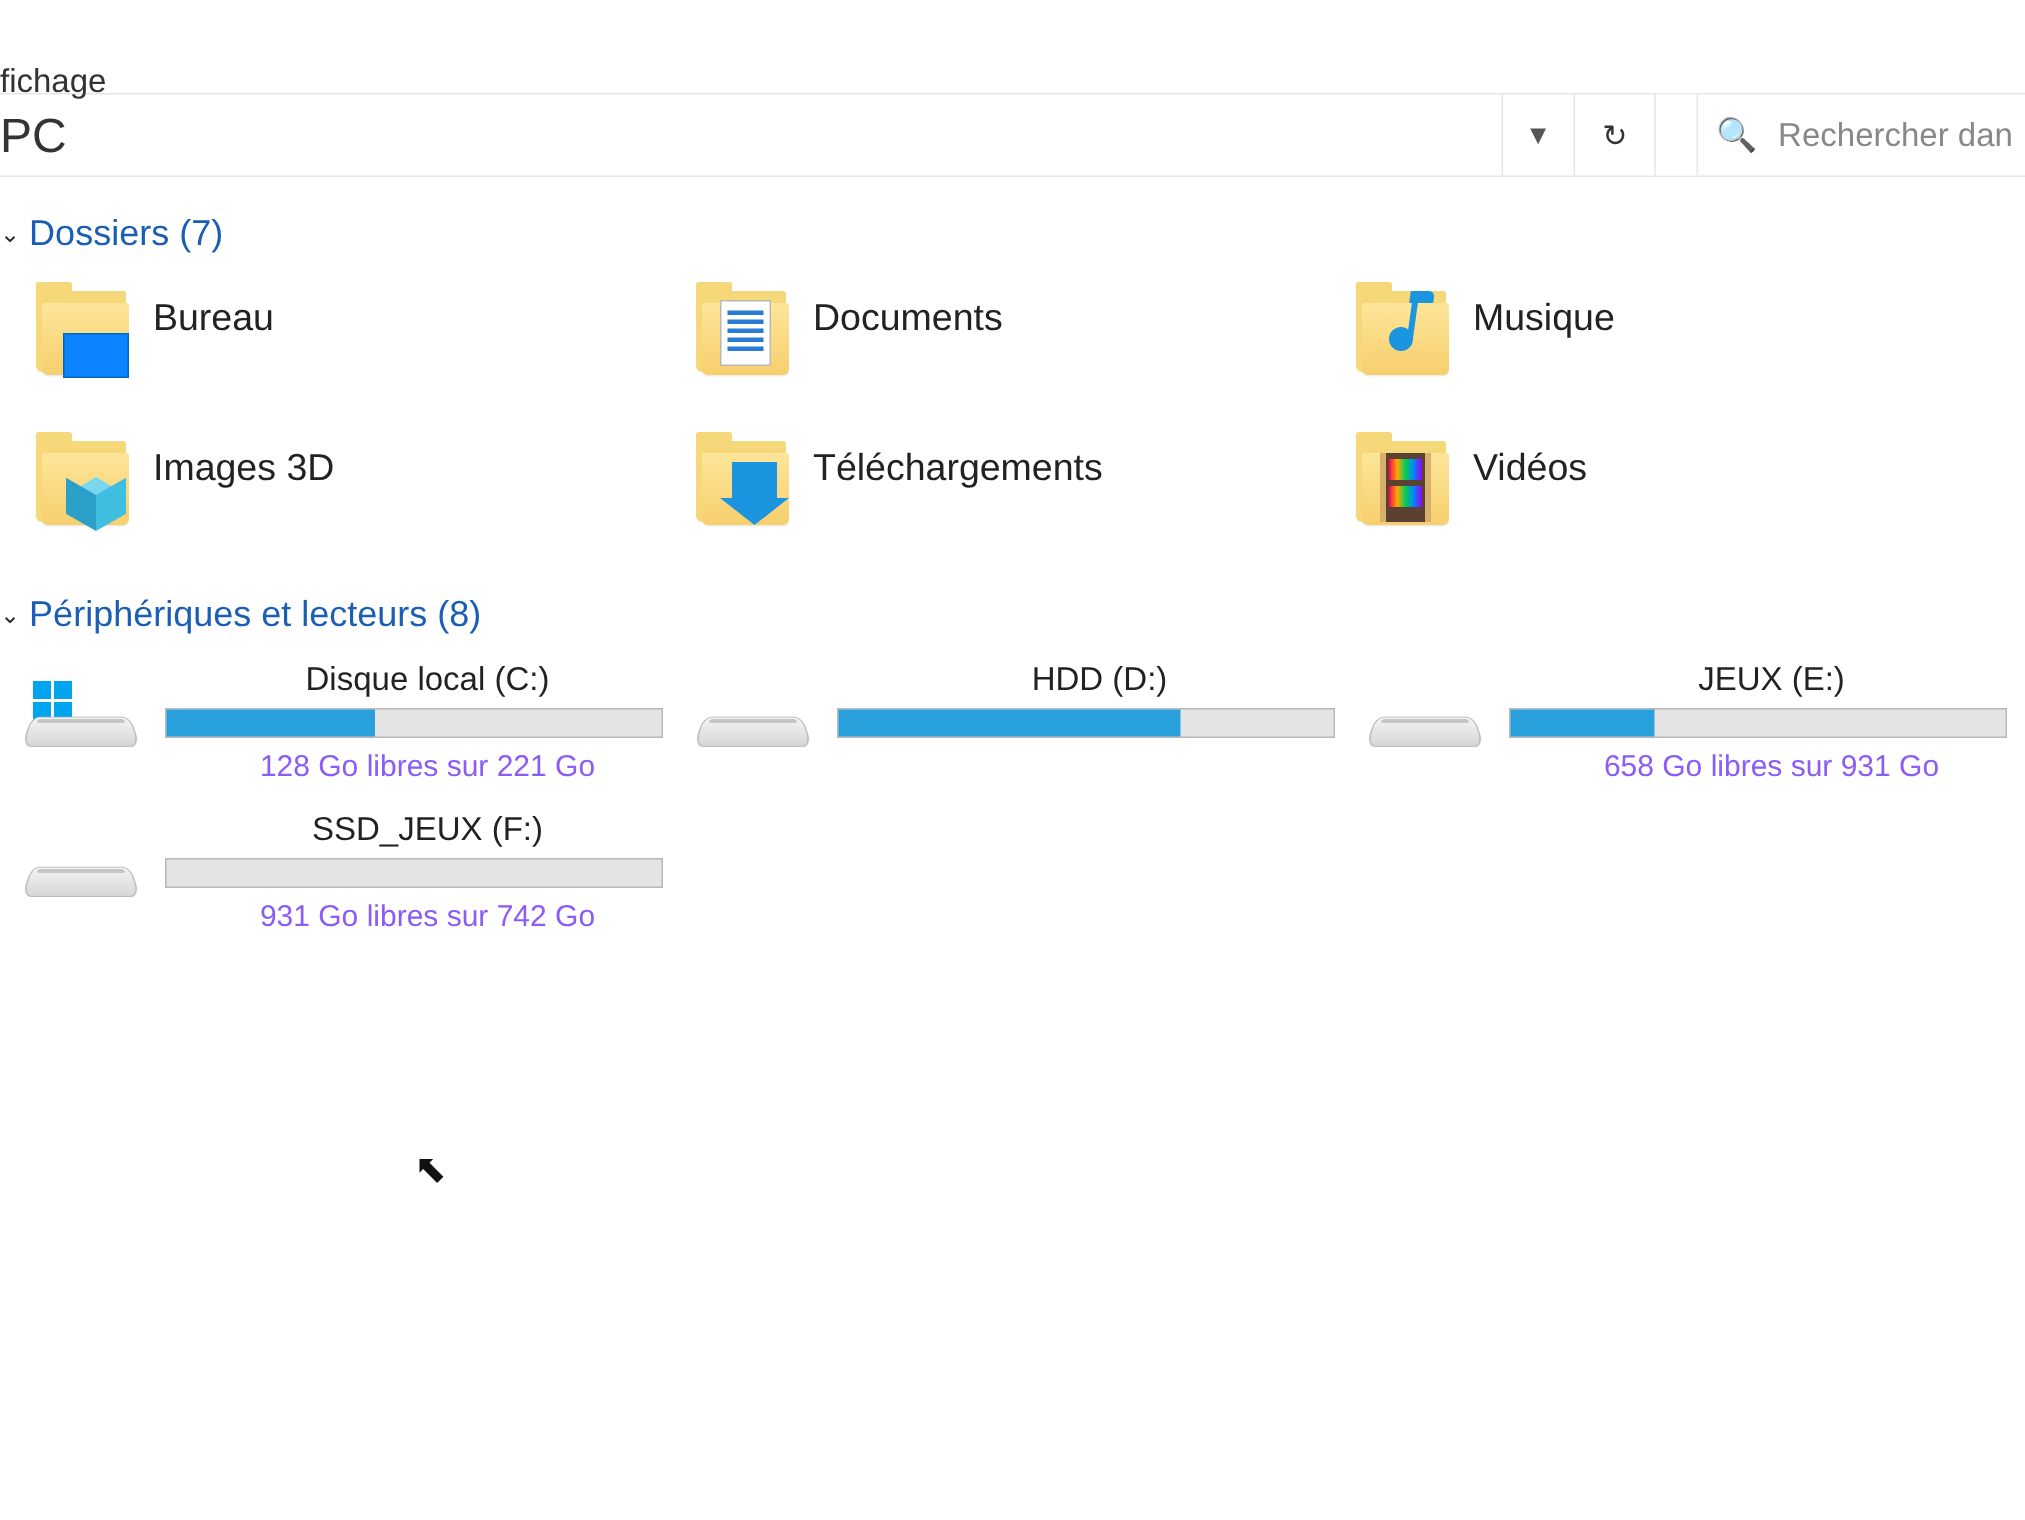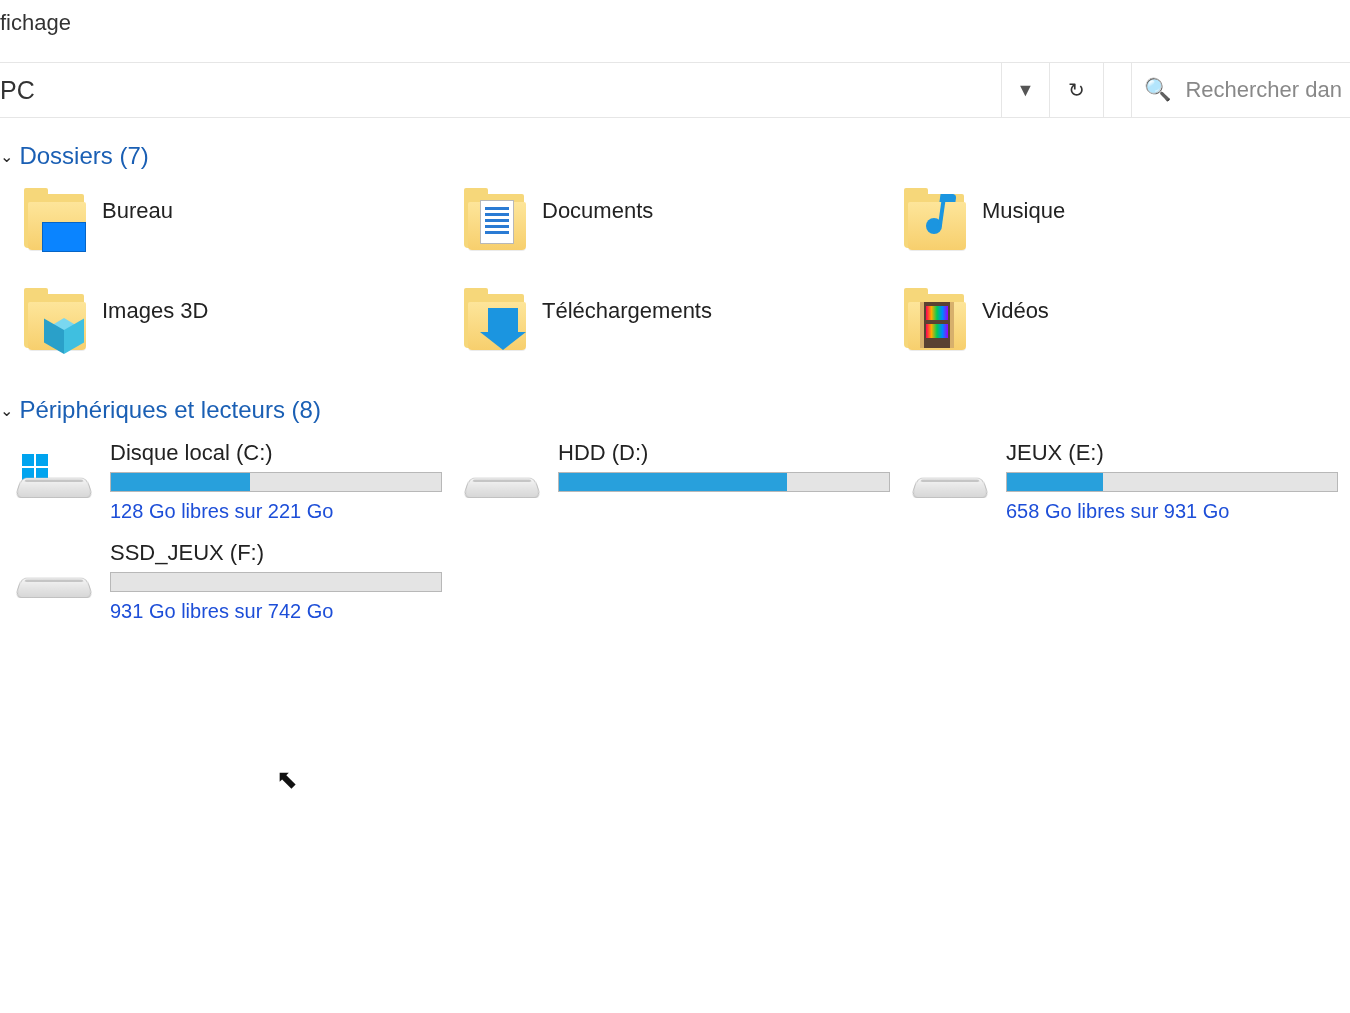--- a/index.html
+++ b/index.html
@@ -14,34 +14,35 @@
     color: #222;
   }
   .topbar {
     height: 62px;
     padding: 10px 8px 0 0;
     font-size: 22px;
     color: #333;
   }
   .topbar-inner {
     display: inline-block;
+    margin-top: 31px;
   }
   .addressbar-row {
     display: flex;
     align-items: stretch;
     height: 56px;
     border-top: 1px solid #e6e6e6;
     border-bottom: 1px solid #e6e6e6;
   }
   .address-input {
     flex: 1;
     display: flex;
     align-items: center;
     padding-left: 0px;
-    font-size: 25px;
+    font-size: 32px;
     color: #333;
     border-right: 1px solid #e6e6e6;
     position: relative;
   }
   .address-dropdown {
     width: 48px;
     display: flex;
     align-items: center;
     justify-content: center;
     border-right: 1px solid #e6e6e6;
@@ -139,21 +140,21 @@
   .ov-3d .cube-top{position:absolute;left:0;top:0;width:0;height:0;border-left:20px solid transparent;border-right:20px solid transparent;border-bottom:12px solid #7ad7f0;}
   .ov-3d .cube-left{position:absolute;left:0;top:12px;width:20px;height:24px;background:#2aa0c9;transform:skewY(30deg);transform-origin:top right;}
   .ov-3d .cube-right{position:absolute;left:20px;top:12px;width:20px;height:24px;background:#3fbfe0;transform:skewY(-30deg);transform-origin:top left;}
   .ov-download  { position:absolute; left:28px; top:20px; width:30px; height:24px; background:#1b95e0; }
   .ov-download::after{content:"";position:absolute;left:-8px;top:24px;width:0;height:0;border-left:23px solid transparent;border-right:23px solid transparent;border-top:18px solid #1b95e0;}
   .ov-videos    { position:absolute; left:20px; top:14px; width:34px; height:46px; background:#5a4132; border-left:4px solid #d7b06c;border-right:4px solid #d7b06c;}
   .ov-videos::before{content:"";position:absolute;left:2px;top:4px;width:22px;height:14px;background:linear-gradient(90deg,#f05,#fa0,#0c5,#08f,#90f);}
   .ov-videos::after{content:"";position:absolute;left:2px;top:22px;width:22px;height:14px;background:linear-gradient(90deg,#f05,#fa0,#0c5,#08f,#90f);}
 
   .folder-label {
-    font-size: 22px;
+    font-size: 25px;
     color: #222;
     padding-top: 10px;
   }
 
   
   .drives-grid {
     display: grid;
     grid-template-columns: repeat(3, 448px);
     grid-auto-rows: 100px;
     gap: 0;
@@ -178,38 +179,38 @@
     border-radius: 6px/12px;
     transform: perspective(120px) rotateX(48deg);
   }
   .drive-body::after{content:"";position:absolute;left:4px;top:2px;width:62px;height:4px;background:#c5c5c5;border-radius:2px;}
   .drive-os-flag {
     position:absolute; left:10px; top:0;
     width:26px;height:26px;
     display:grid;grid-template-columns:1fr 1fr;grid-template-rows:1fr 1fr;gap:2px;
   }
   .drive-os-flag span{background:#00a4ef;}
-  .drive-text { flex:1; min-width:0; }
+  .drive-text { flex:1; min-width:0;text-align:center; }
   .drive-name { font-size: 22px; color:#222; }
   .drive-bar {
     margin-top: 6px;
     width: 332px;
     height: 20px;
     border:1px solid #b8b8b8;
     background:#e4e4e4;
     position: relative;
   }
   .drive-bar-fill{
     position:absolute;left:0;top:0;height:100%;
     background:#28a0dc;
   }
   .drive-free {
     margin-top: 8px;
     font-size: 20px;
-    color:#1d4ed8;
+    color:#8b5cf6;
   }
 
   .cursor {
     position:absolute;
     left:276px; top:764px;
     font-size:26px;
     color:#111;
     pointer-events:none;
   }
 </style>

